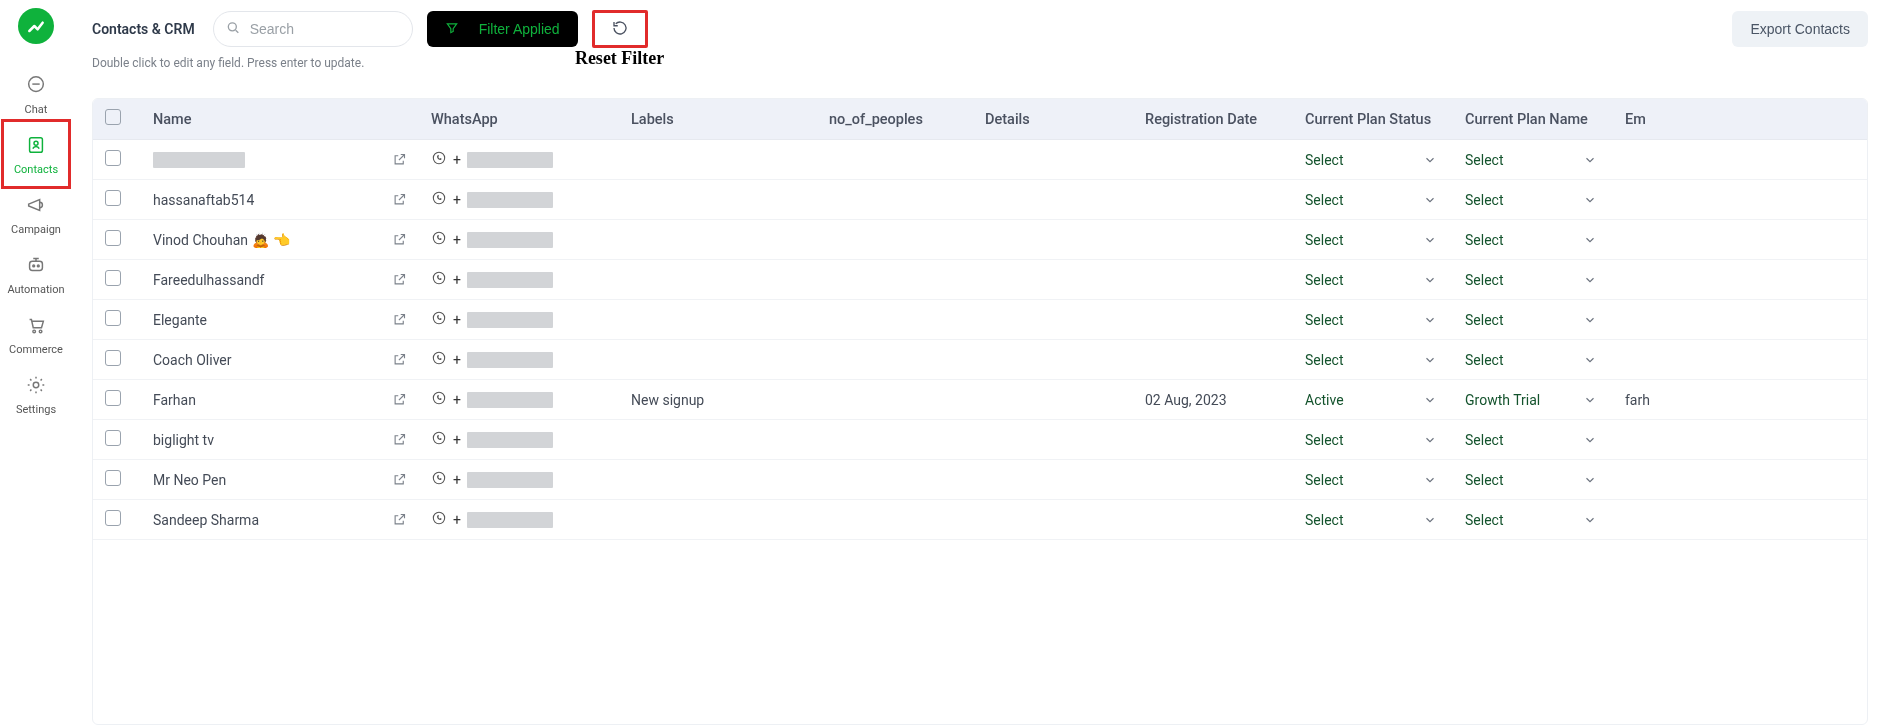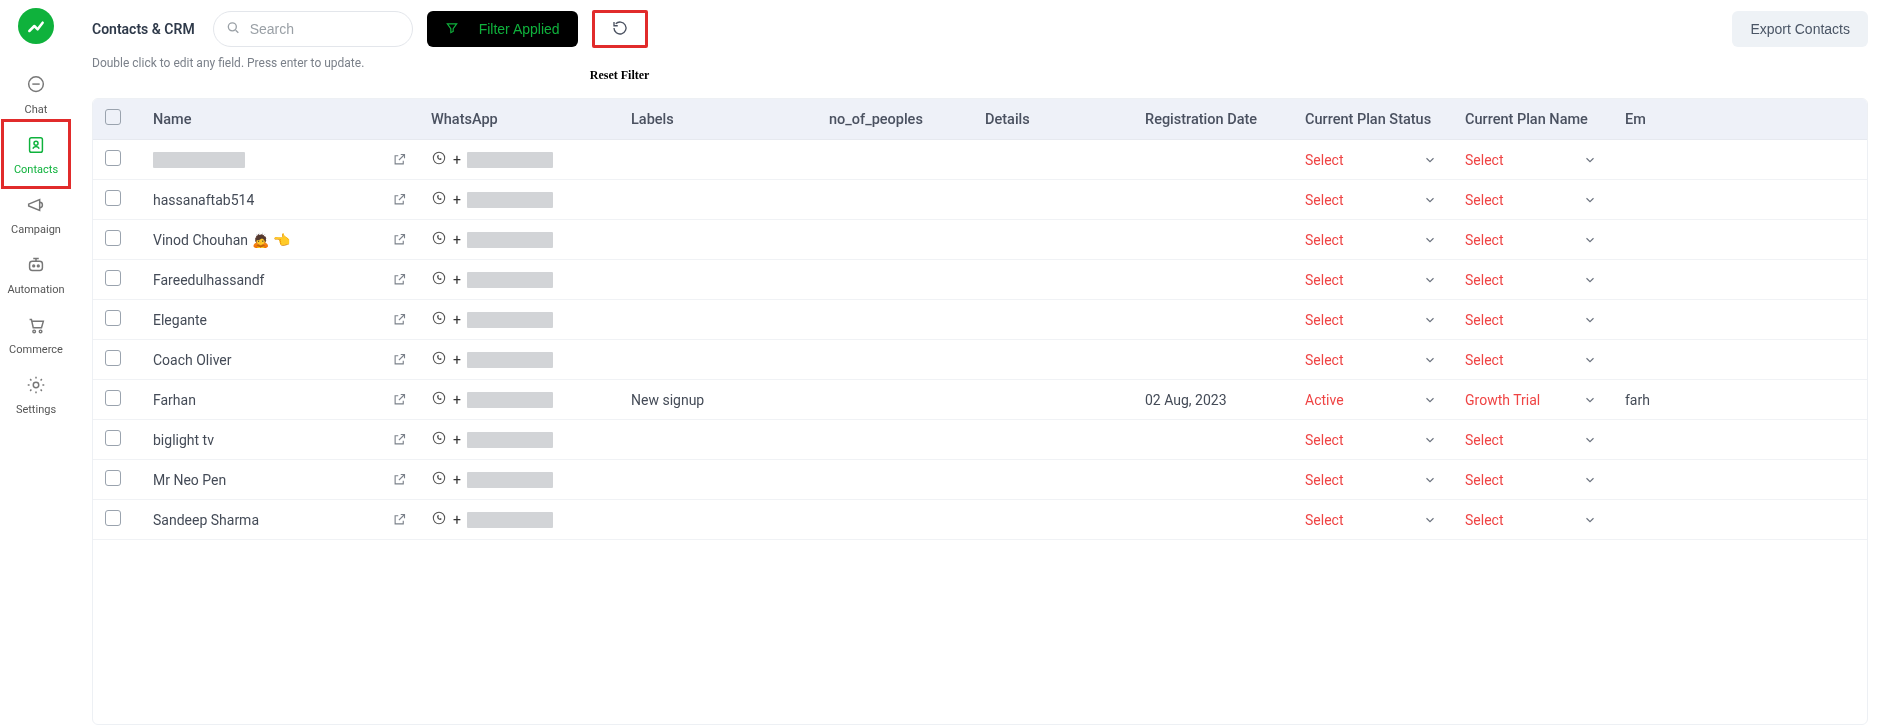--- a/index.html
+++ b/index.html
@@ -117,27 +117,27 @@
     border: 3px solid #e12b2b;
     background: #fff;
     border-radius: 2px;
     display: flex;
     align-items: center;
     justify-content: center;
     cursor: pointer;
   }
   .reset-caption {
     position: absolute;
-    top: 58px;
+    top: 38px;
     left: 50%;
     transform: translateX(-50%);
     white-space: nowrap;
     font-family: Georgia, "Times New Roman", serif;
     font-weight: 700;
-    font-size: 12px;
+    font-size: 18px;
     color: #000;
   }
   .spacer { flex: 1; }
   .export-btn {
     height: 36px;
     border: none;
     border-radius: 6px;
     background: #eef2f6;
     color: #4a5565;
     font-size: 14px;
@@ -214,21 +214,21 @@
     cursor: pointer;
     display: inline-flex;
   }
   .wa-cell { display: flex; align-items: center; gap: 6px; color: #555; }
   .plus { color: #333; }
   .select-cell {
     display: flex;
     align-items: center;
     justify-content: space-between;
     cursor: pointer;
-    color: #ef4444;
+    color: #14532d;
     padding-right: 4px;
   }
   .chev {
     color: #6c737f;
     display: inline-flex;
   }
   .emoji { font-size: 14px; }
 </style>
 </head>
 <body>

